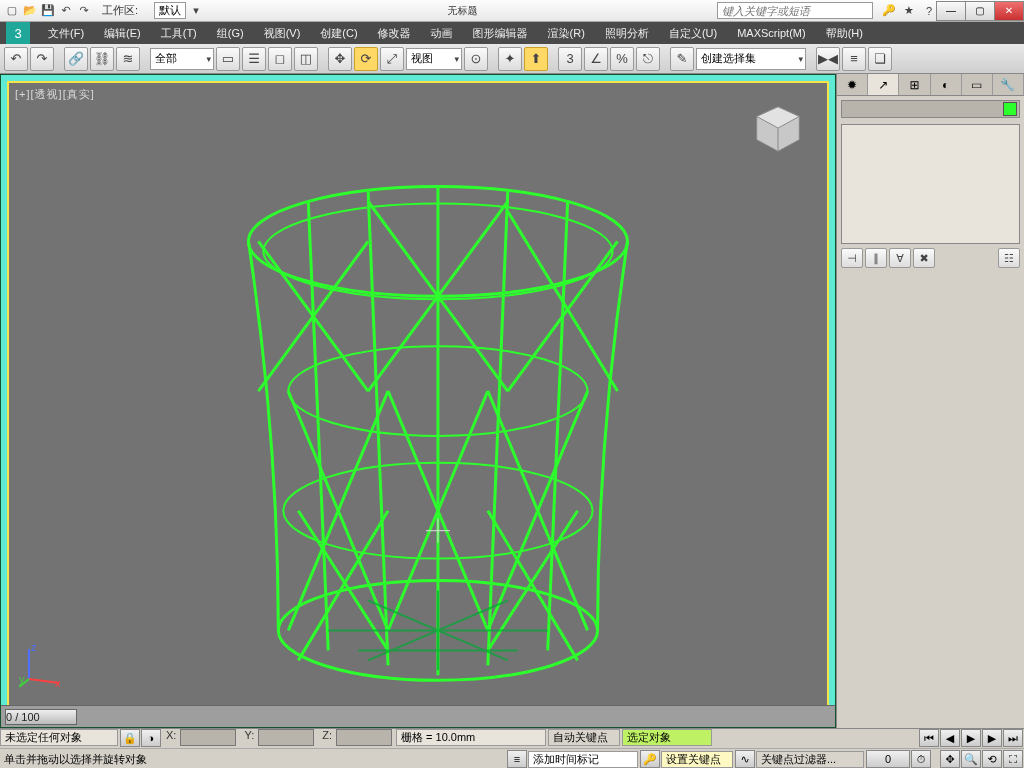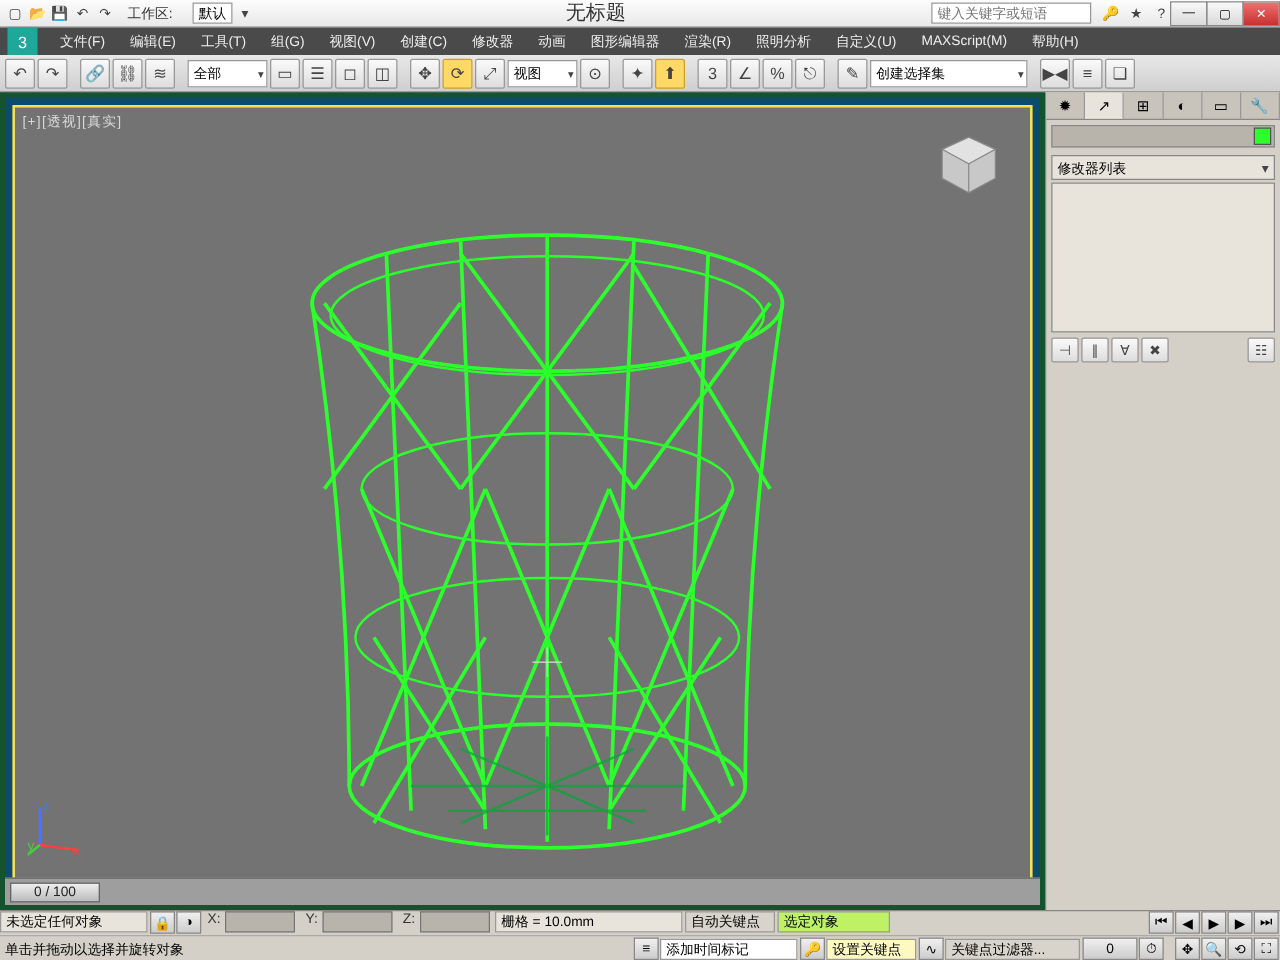--- a/index.html
+++ b/index.html
@@ -2,43 +2,43 @@
 <html><head>
 <meta charset="utf-8">
 <style>
 * { margin:0; padding:0; box-sizing:border-box; font-family:"Microsoft YaHei",SimSun,sans-serif; font-size:11px; user-select:none; }
 body { width:1024px; height:768px; background:#d4d0c8; overflow:hidden; }
 .titlebar { height:22px; background:linear-gradient(#fdfdfd,#e8e8e8); display:flex; align-items:center; border-bottom:1px solid #aaa; }
 .titlebar-quick { display:flex; align-items:center; gap:2px; padding:0 4px; }
 .tb-icon { width:16px; height:16px; display:flex; align-items:center; justify-content:center; color:#444; cursor:pointer; }
 .ws-label { margin-left:8px; color:#333; }
 .ws-value { margin-left:14px; padding:0 4px; border:1px solid #999; background:#fff; }
-.titlebar-title { flex:1; text-align:center; color:#333; font-size:16px; }
-.search-box { width:128px; height:17px; background:#fff; border:1px solid #999; padding:0 4px; color:#999; }
+.titlebar-title { flex:1; text-align:center; color:#333; font-size:10px; }
+.search-box { width:156px; height:17px; background:#fff; border:1px solid #999; padding:0 4px; color:#999; font-style:italic; }
 .titlebar-end { display:flex; align-items:center; gap:4px; margin-left:8px; }
 .win-ctrl { display:flex; margin-left:auto; }
 .win-btn { width:30px; height:20px; display:flex; align-items:center; justify-content:center; font-size:10px; cursor:pointer; border:1px solid #888; background:linear-gradient(#f9f9f9,#d9d9d9); margin-left:-1px; }
 .win-btn.close { background:linear-gradient(#f07070,#c83030); color:#fff; }
 .menubar { height:22px; background:#4a4a4a; display:flex; align-items:center; padding:0 6px; gap:0; }
 .menu-logo { width:24px; height:22px; background:#1fa89a; margin-right:8px; display:flex; align-items:center; justify-content:center; color:#fff; font-size:13px; }
 .menu-item { color:#eee; padding:3px 10px; cursor:pointer; }
 .toolbar { height:30px; background:linear-gradient(#e8e8e8,#cfcfcf); border-bottom:1px solid #888; display:flex; align-items:center; padding:0 4px; gap:2px; }
 .tool-btn { width:24px; height:24px; border:1px solid #999; background:linear-gradient(#fafafa,#ddd); display:flex; align-items:center; justify-content:center; cursor:pointer; border-radius:2px; font-size:13px; color:#444; }
 .tool-btn.active { background:#ffd866; border-color:#c9a227; }
 .tool-sep { width:6px; }
 .tool-dd { height:22px; border:1px solid #999; background:#fff; padding:0 4px 0 4px; display:flex; align-items:center; cursor:pointer; position:relative; }
 .tool-dd::after { content:"▾"; position:absolute; right:2px; color:#444; font-size:9px; }
 .workspace { position:absolute; top:74px; left:0; right:0; bottom:40px; display:flex; }
-.viewport-wrap { flex:1; background:#0c4a6e; position:relative; border:4px solid #14532d; }
+.viewport-wrap { flex:1; background:#5eead4; position:relative; border:1px solid #14532d; }
 .viewport-inner { position:absolute; inset:6px; border:2px solid #f6e24a; background:#737373; }
 .vp-label { position:absolute; top:4px; left:6px; color:#d8d8d8; font-size:11px; letter-spacing:1px; }
 .vp-cube { position:absolute; top:18px; right:20px; width:58px; height:58px; }
 .axis-gizmo { position:absolute; bottom:30px; left:10px; width:46px; height:46px; }
 .time-bar { position:absolute; bottom:0; left:0; right:0; height:22px; background:#9e9e9e; display:flex; align-items:center; border-top:1px solid #666; }
-.time-knob { width:72px; height:16px; background:linear-gradient(#eee,#bbb); border:1px solid #666; text-align:center; line-height:14px; color:#222; margin-left:4px; }
+.time-knob { width:72px; height:16px; background:linear-gradient(#eee,#bbb); border:1px solid #666; text-align:left; line-height:14px; color:#222; margin-left:4px; }
 .cmd-panel { width:188px; background:#d4d0c8; border-left:1px solid #888; display:flex; flex-direction:column; }
 .cmd-tabs { height:22px; display:flex; border-bottom:1px solid #888; background:#c8c4bc; }
 .cmd-tab { flex:1; display:flex; align-items:center; justify-content:center; border-right:1px solid #999; cursor:pointer; font-size:12px; }
 .cmd-tab.sel { background:#e8e4dc; }
 .cmd-body { padding:4px; }
 .obj-name { height:18px; background:#b8b4ac; border:1px solid #888; margin-bottom:6px; position:relative; }
 .color-sw { position:absolute; right:2px; top:1px; width:14px; height:14px; background:#2cff2c; border:1px solid #555; }
 .mod-dd { height:20px; background:#e8e4dc; border:1px solid #888; display:flex; align-items:center; padding:0 4px; cursor:pointer; position:relative; }
 .mod-dd::after { content:"▾"; position:absolute; right:4px; color:#444; }
 .mod-stack { height:120px; background:#e8e4dc; border:1px solid #888; margin-top:2px; }
@@ -122,21 +122,21 @@
   <div class="tool-sep"></div>
   <div class="tool-btn">✦</div>
   <div class="tool-btn active">⬆</div>
   <div class="tool-sep"></div>
   <div class="tool-btn">3</div>
   <div class="tool-btn">∠</div>
   <div class="tool-btn">%</div>
   <div class="tool-btn">⎋</div>
   <div class="tool-sep"></div>
   <div class="tool-btn">✎</div>
-  <div class="tool-dd" style="width:126px">创建选择集</div>
+  <div class="tool-dd" style="width:110px">创建选择集</div>
   <div class="tool-sep"></div>
   <div class="tool-btn">▶◀</div>
   <div class="tool-btn">≡</div>
   <div class="tool-btn">❏</div>
 </div>
 
 <div class="workspace">
   <div class="viewport-wrap">
     <div class="viewport-inner">
       <div class="vp-label">[+][透视][真实]</div>
@@ -215,21 +215,20 @@
       <div class="cmd-tab sel">↗</div>
       <div class="cmd-tab">⊞</div>
       <div class="cmd-tab">◐</div>
       <div class="cmd-tab">▭</div>
       <div class="cmd-tab">🔧</div>
     </div>
     <div class="cmd-body">
       <div class="obj-name">
         <div class="color-sw"></div>
       </div>
-      <div class="mod-dd">修改器列表</div>
       <div class="mod-stack"></div>
       <div class="mod-tools">
         <div class="tool-btn">⊣</div>
         <div class="tool-btn">∥</div>
         <div class="tool-btn">∀</div>
         <div class="tool-btn">✖</div>
         <div class="spacer"></div>
         <div class="tool-btn">☷</div>
       </div>
     </div>

